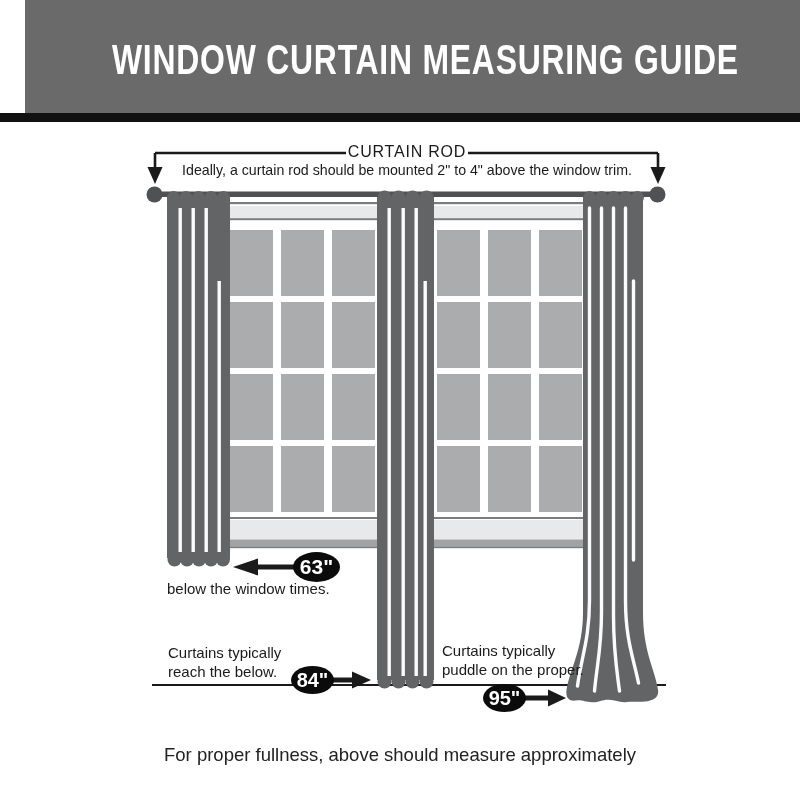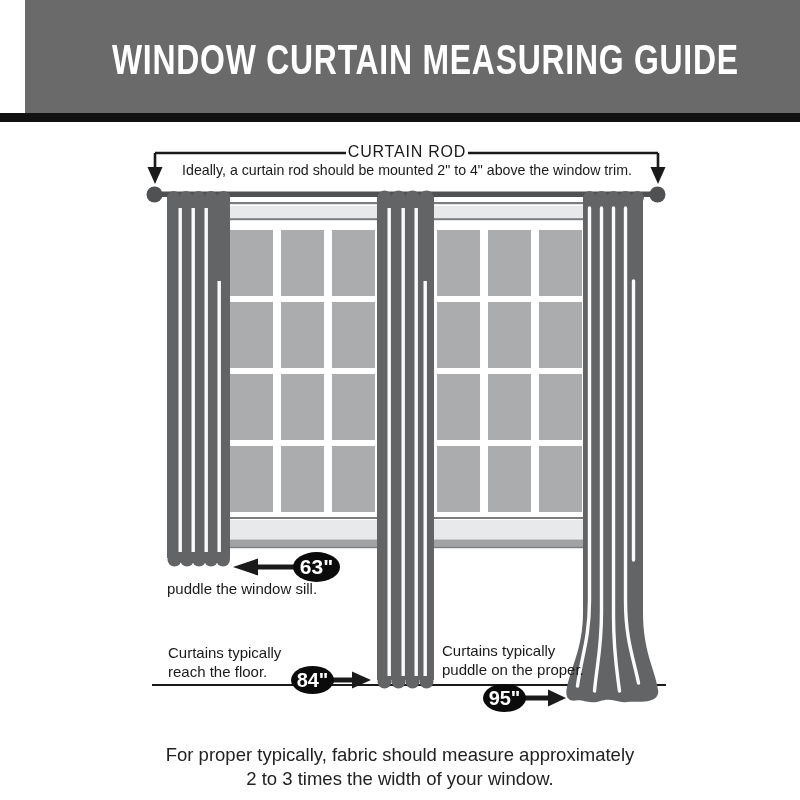--- a/index.html
+++ b/index.html
@@ -198,35 +198,34 @@
         <polygon class="f-ink" points="548,689.5 548,706.5 566,698"></polygon>
       </g>
     </svg>
 
     <div class="overlay">
       <div class="ovl rod-label">CURTAIN ROD</div>
       <div class="ovl rod-note">Ideally, a curtain rod should be mounted 2" to 4" above the window trim.</div>
 
       <div class="ovl badge badge-63">63"</div>
       <div class="ovl caption cap-sill">
-        <span>puddle the window sill.</span>
+        <span>below the window times.</span>
       </div>
 
       <div class="ovl badge badge-84">84"</div>
       <div class="ovl caption cap-floor">
         <span>Curtains typically</span>
-        <span>reach the floor.</span>
+        <span>reach the below.</span>
       </div>
 
       <div class="ovl badge badge-95">95"</div>
       <div class="ovl caption cap-puddle">
         <span>Curtains typically</span>
         <span>puddle on the proper.</span>
       </div>
     </div>
   </div>
 
   <div class="footer">
-    <span>For proper typically, fabric should measure approximately</span>
-    <span>2 to 3 times the width of your window.</span>
+    <span>For proper fullness, above should measure approximately</span>
   </div>
 
 </div>
 
 </body></html>

